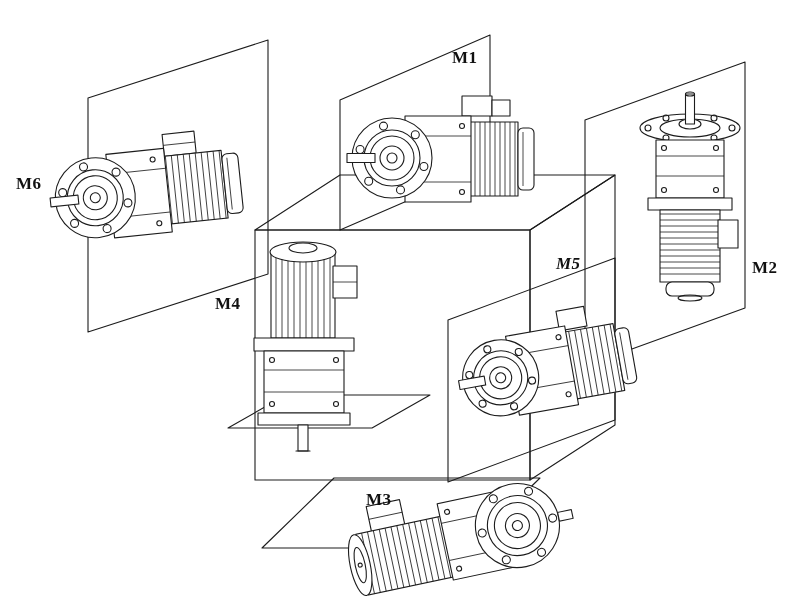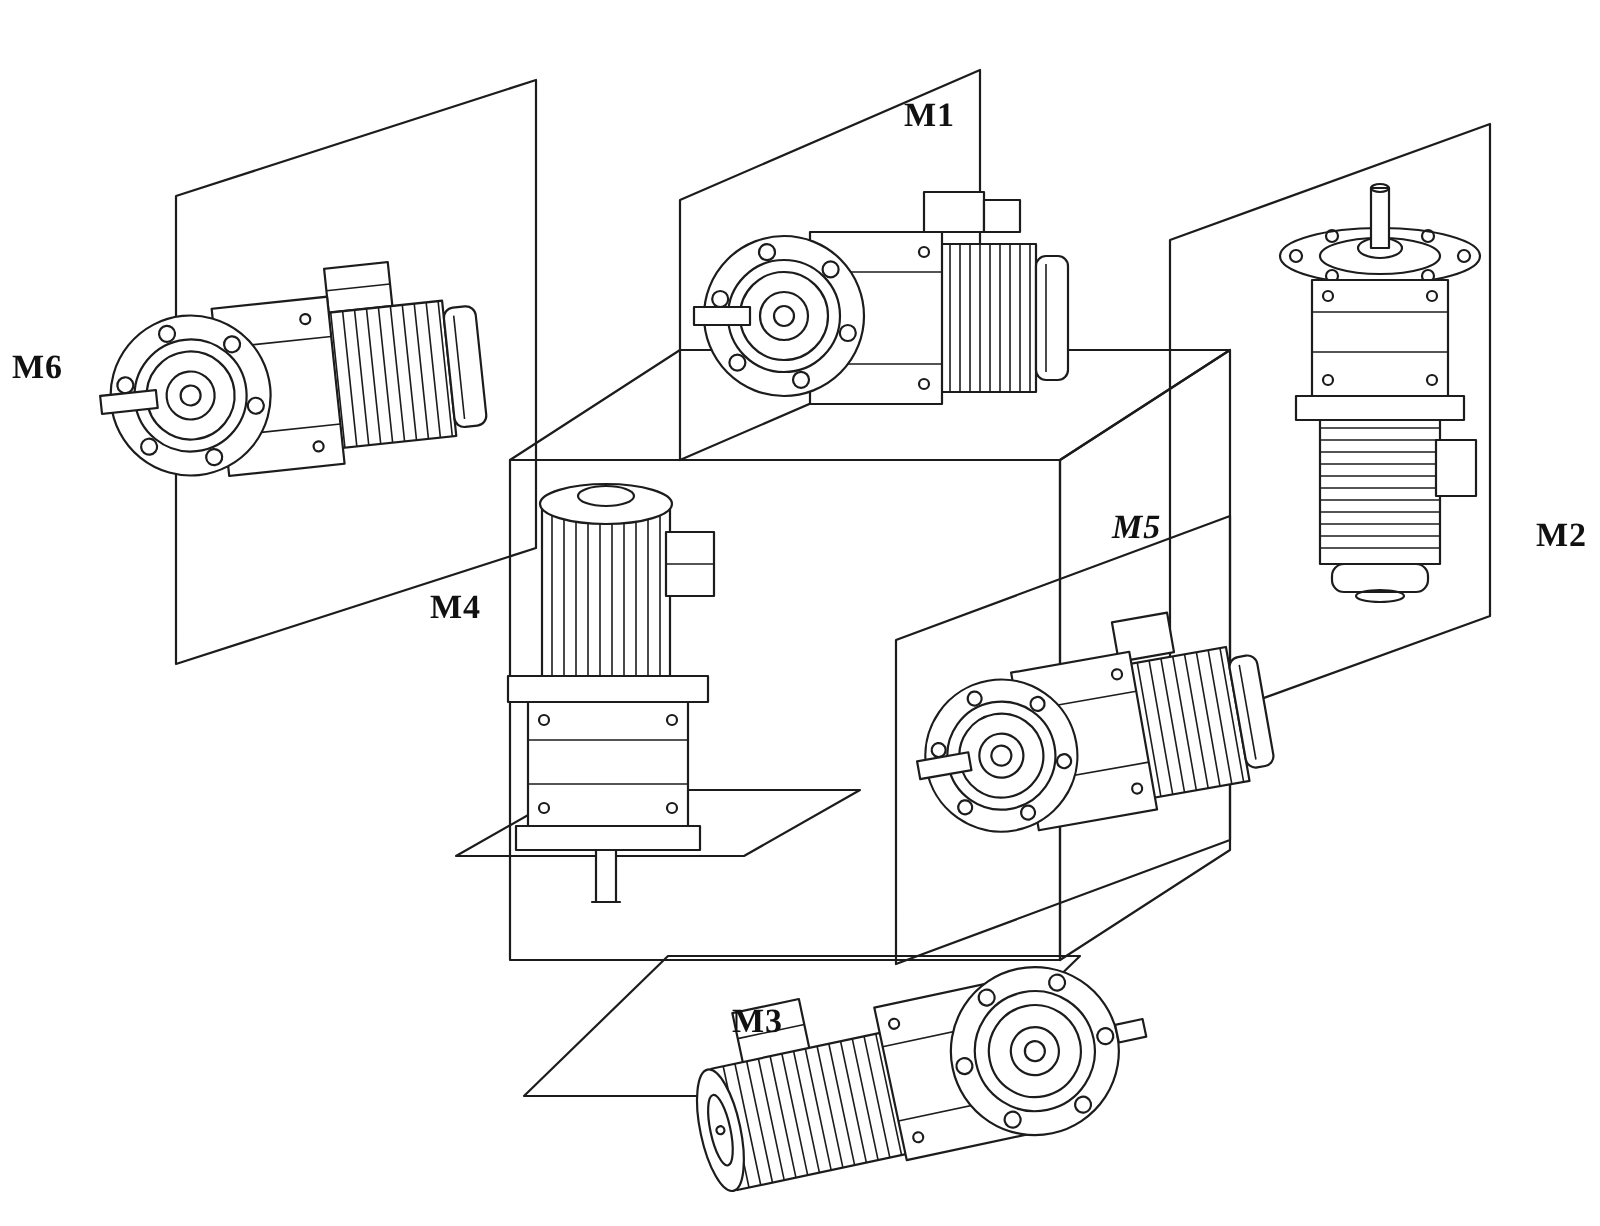--- a/index.html
+++ b/index.html
@@ -179,19 +179,19 @@
     <circle class="ln" cx="502" cy="508.8" r="4"></circle>
     <circle class="ln" cx="538" cy="508.8" r="4"></circle>
     <circle class="wh" cx="520" cy="540" r="12"></circle>
     <circle class="ln" cx="520" cy="540" r="5"></circle>
     <rect class="wh" x="562" y="535.5" width="14" height="9"></rect>
   </g>
 
 </svg>
 
 <div class="label" style="left:452px;top:48px;">M1</div>
-<div class="label" style="left:768px;top:258px;">M2</div>
-<div class="label" style="left:366px;top:501px;">M3</div>
+<div class="label" style="left:752px;top:258px;">M2</div>
+<div class="label" style="left:366px;top:490px;">M3</div>
 <div class="label" style="left:215px;top:294px;">M4</div>
 <div class="label" style="left:556px;top:254px;font-style:italic;">M5</div>
-<div class="label" style="left:6px;top:174px;text-align:right;">M6</div>
+<div class="label" style="left:16px;top:174px;text-align:right;">M6</div>
 
 </div>
 
 </body></html>

